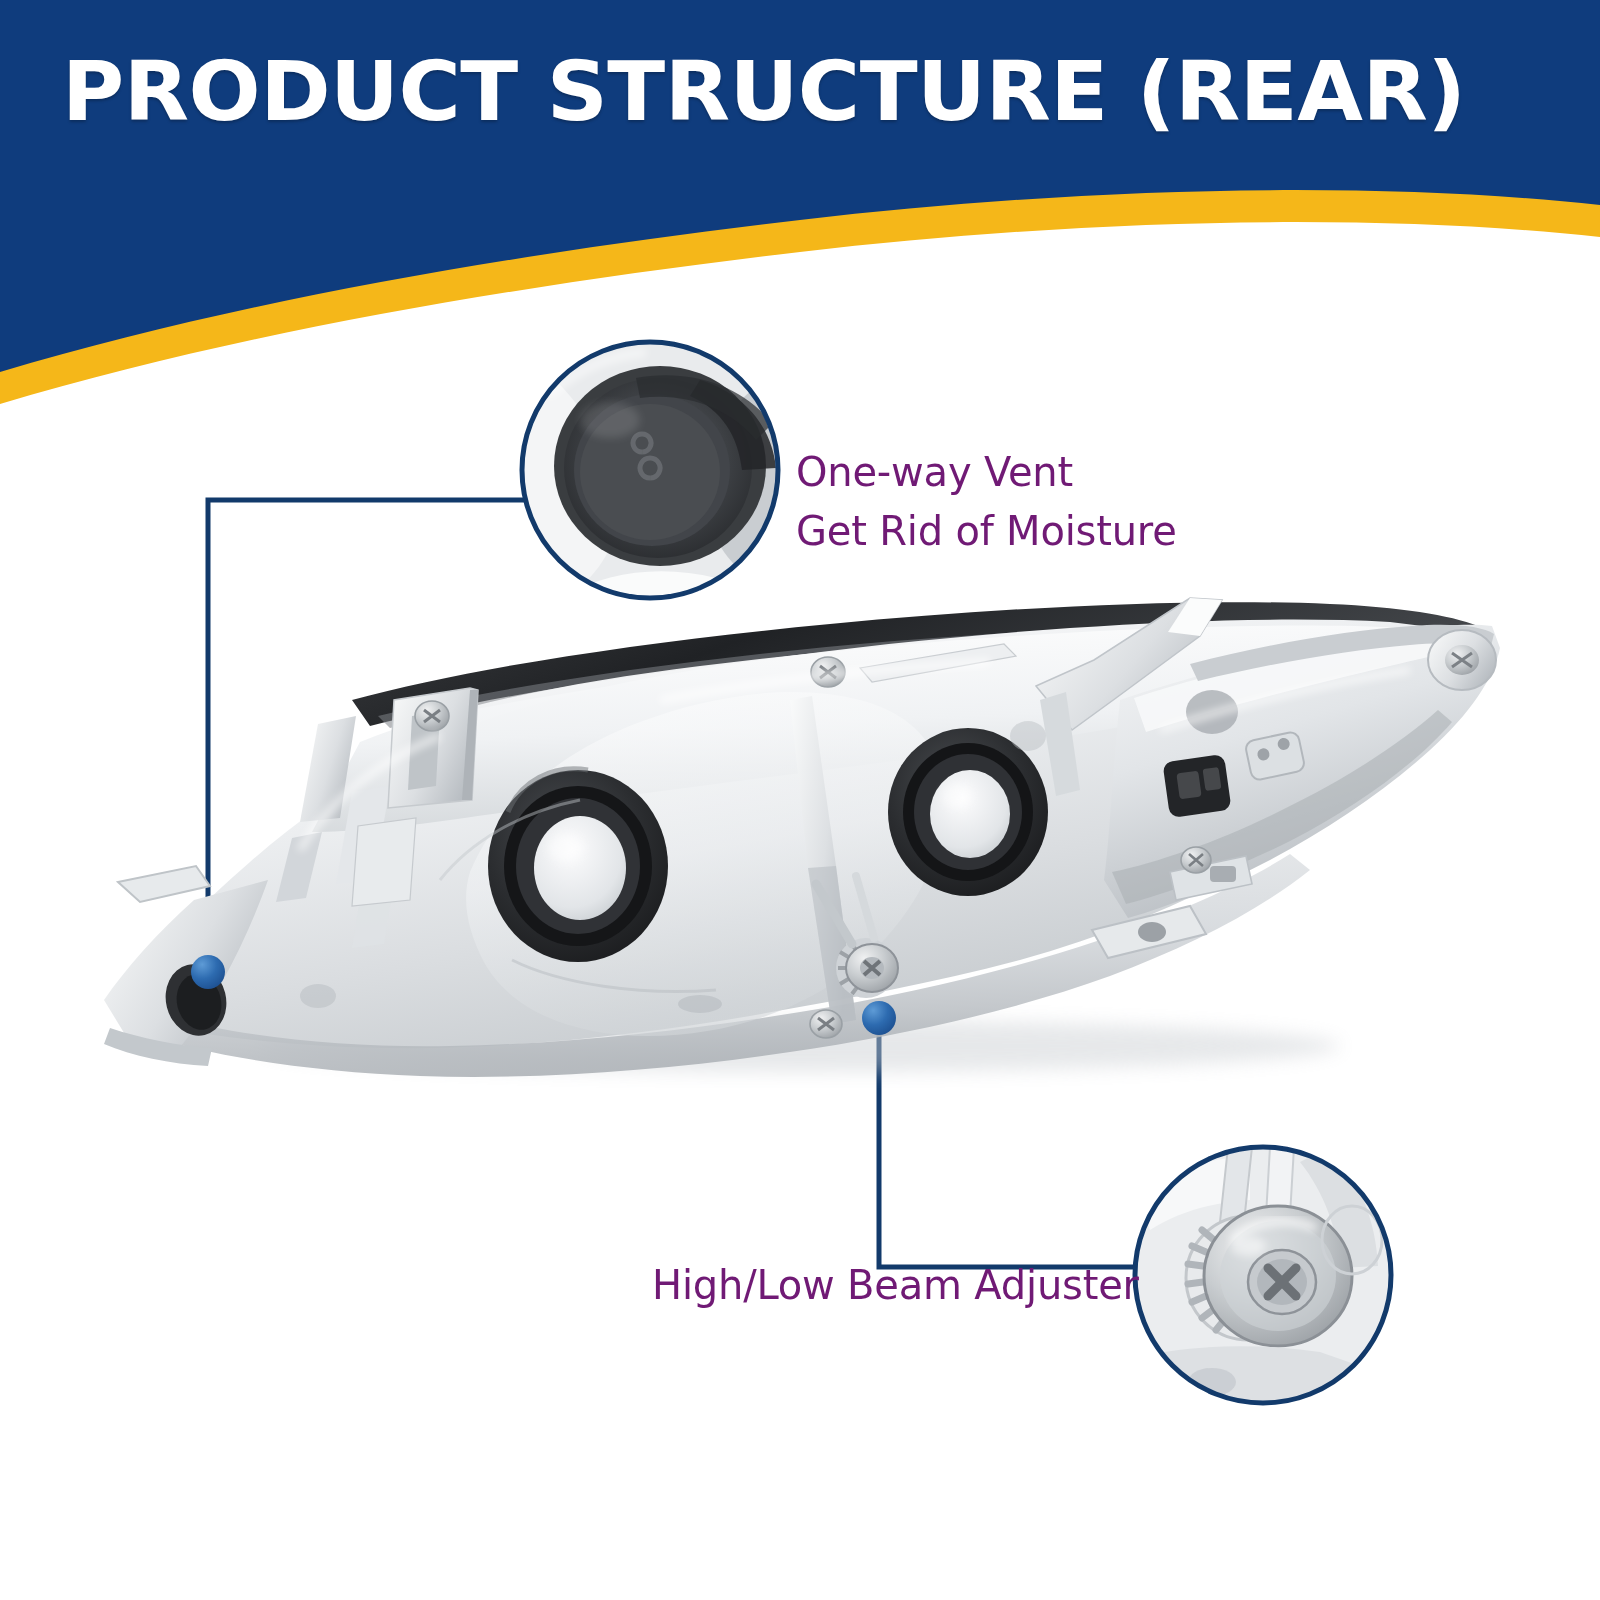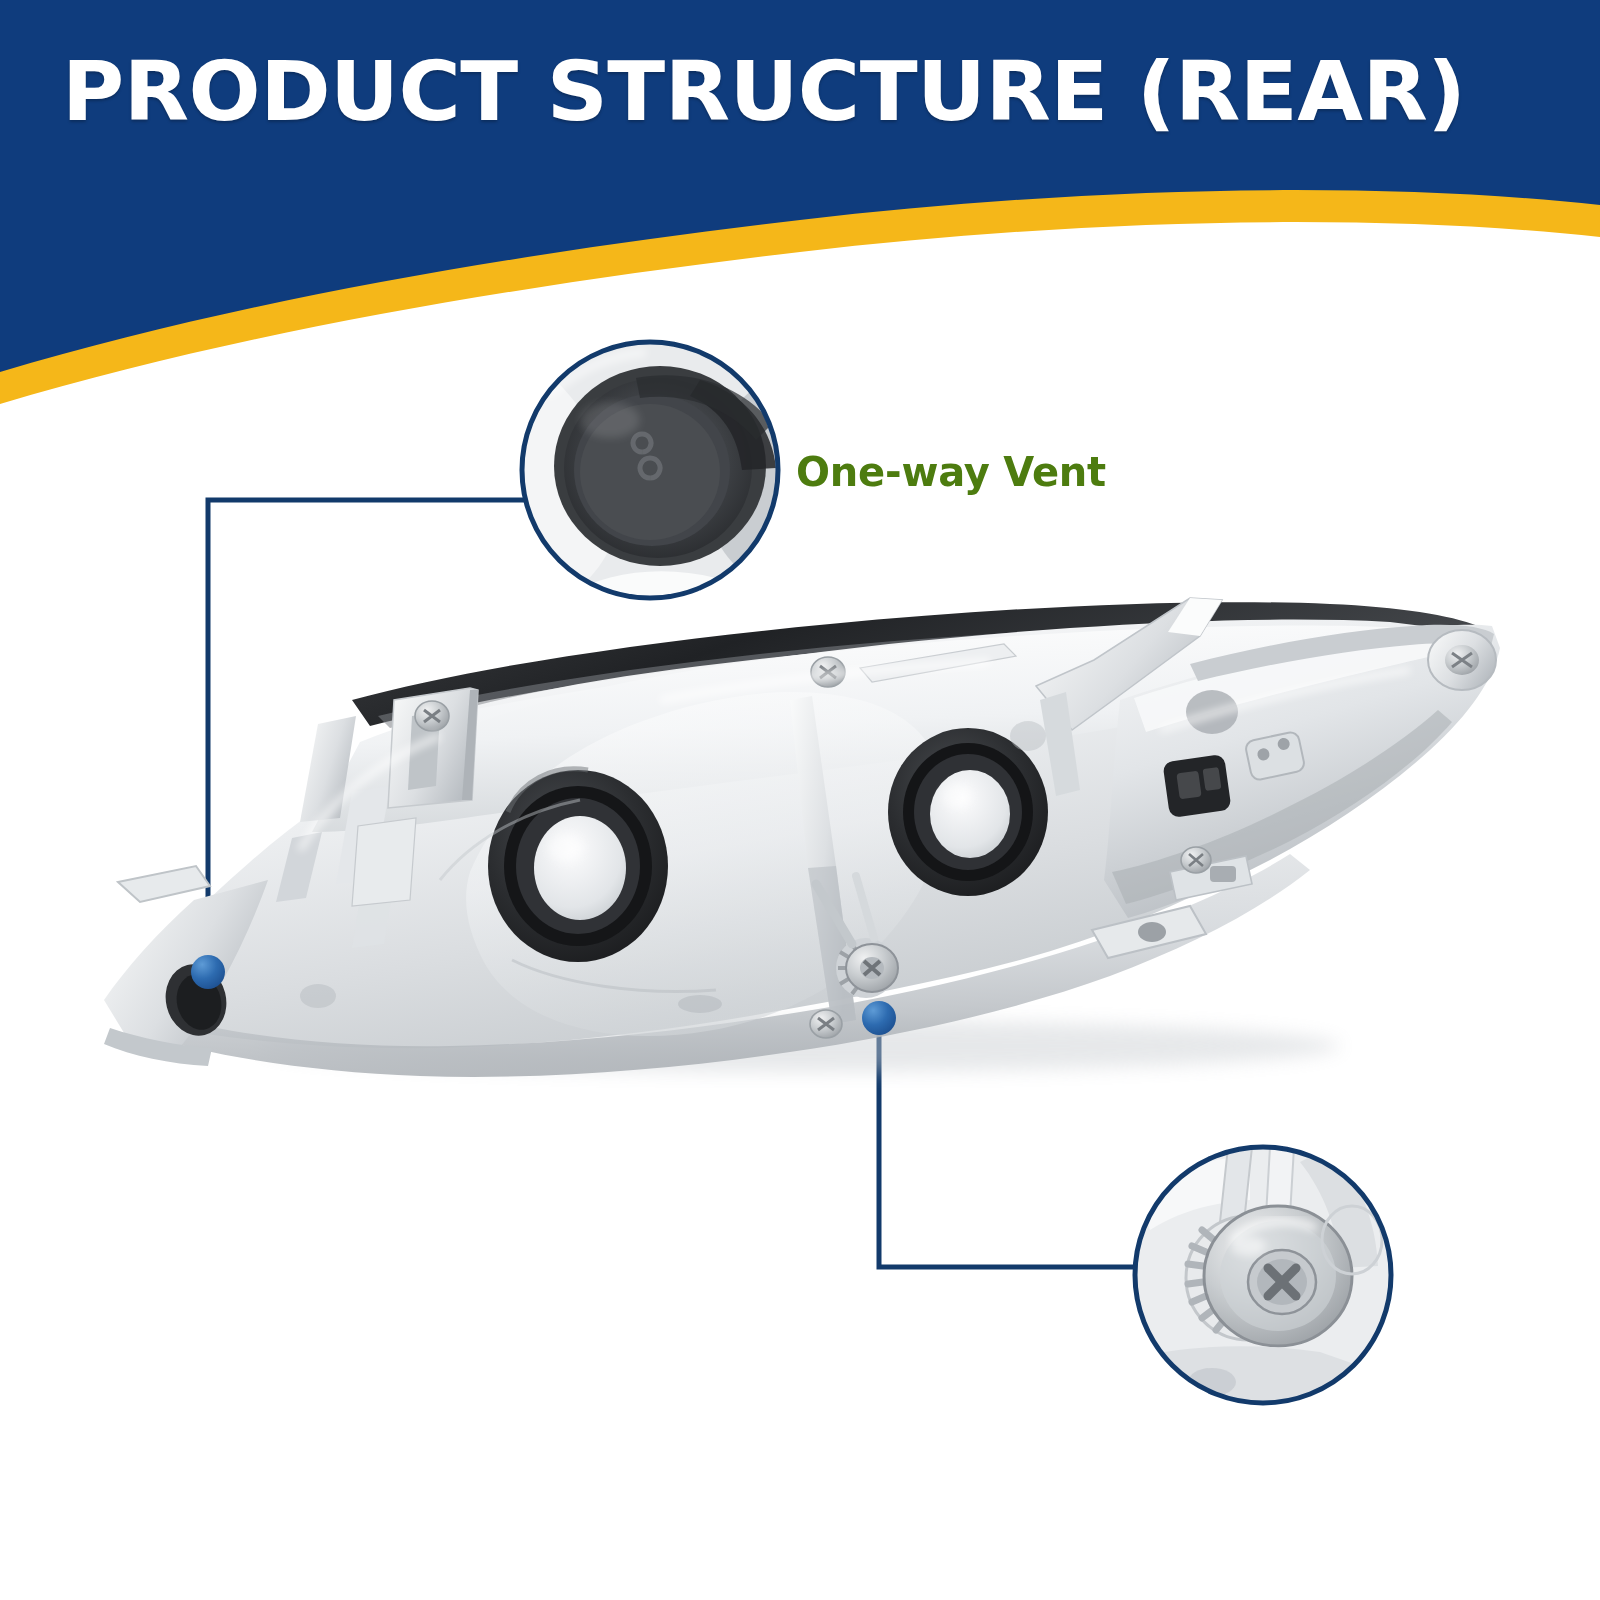--- a/index.html
+++ b/index.html
@@ -26,25 +26,25 @@
     letter-spacing:-0.5px;
     white-space:nowrap;
     transform:scaleX(1.035);
     transform-origin:left top;
     text-shadow:0 2px 3px rgba(0,0,0,0.25);
     pointer-events:none;
   }
 
   .callout {
     position:absolute;
-    color:#4d7c0f;
+    color:#701a75;
     font-family:"DejaVu Sans", sans-serif;
     font-size:40px;
     line-height:59px;
-    font-weight:bold;
+    font-weight:normal;
     white-space:nowrap;
     letter-spacing:-0.2px;
   }
   .callout .ln { display:block; }
   #callout-vent { left:796px; top:443px; text-align:left; }
   #callout-beam { left:652px; top:1256px; text-align:left; }
 </style>
 </head>
 <body>
 
@@ -430,18 +430,20 @@
     <g>
       <circle cx="208" cy="972" r="17" fill="url(#gDot)"></circle>
       <circle cx="879" cy="1018" r="17" fill="url(#gDot)"></circle>
     </g>
   </svg>
 
   <div class="banner-title">PRODUCT STRUCTURE (REAR)</div>
 
   <div class="callout" id="callout-vent">
     <span class="ln">One-way Vent</span>
+    <span class="ln">Get Rid of Moisture</span>
   </div>
 
   <div class="callout" id="callout-beam">
+    <span class="ln">High/Low Beam Adjuster</span>
   </div>
 
 </div>
 
 </body></html>

